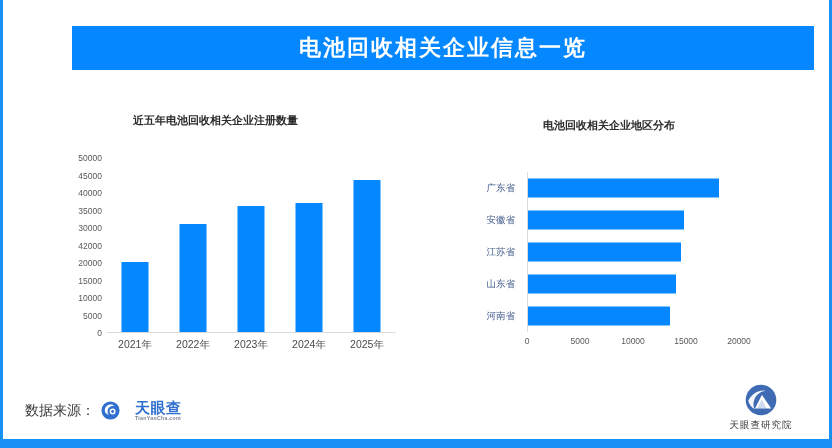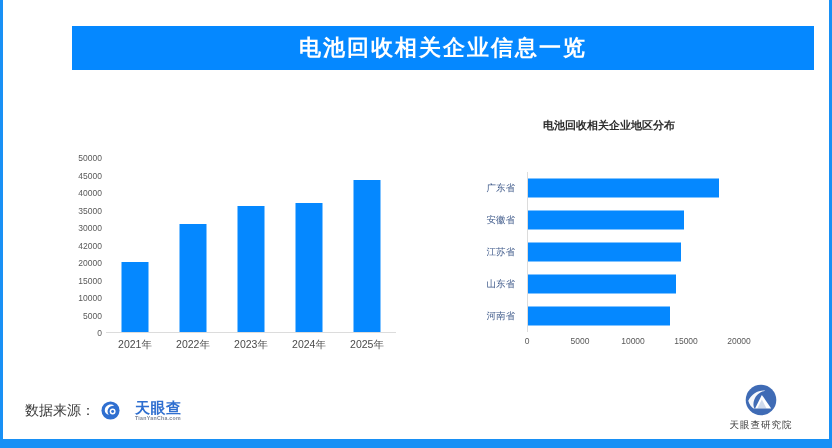--- a/index.html
+++ b/index.html
@@ -220,20 +220,21 @@
 </style>
 </head>
 <body>
 
 <div id="page">
 
   <div id="header-banner">
     <div id="header-title">电池回收相关企业信息一览</div>
   </div>
 
+  <div class="chart-title" id="left-chart-title">近五年电池回收相关企业注册数量</div>
 
   <div id="left-chart">
     <div id="left-ylabels">
         <div class="ytick" style="top: 0px;">50000</div>
         <div class="ytick" style="top: 17.5px;">45000</div>
         <div class="ytick" style="top: 35px;">40000</div>
         <div class="ytick" style="top: 52.5px;">35000</div>
         <div class="ytick" style="top: 70px;">30000</div>
         <div class="ytick" style="top: 87.5px;">42000</div>
         <div class="ytick" style="top: 105px;">20000</div>

